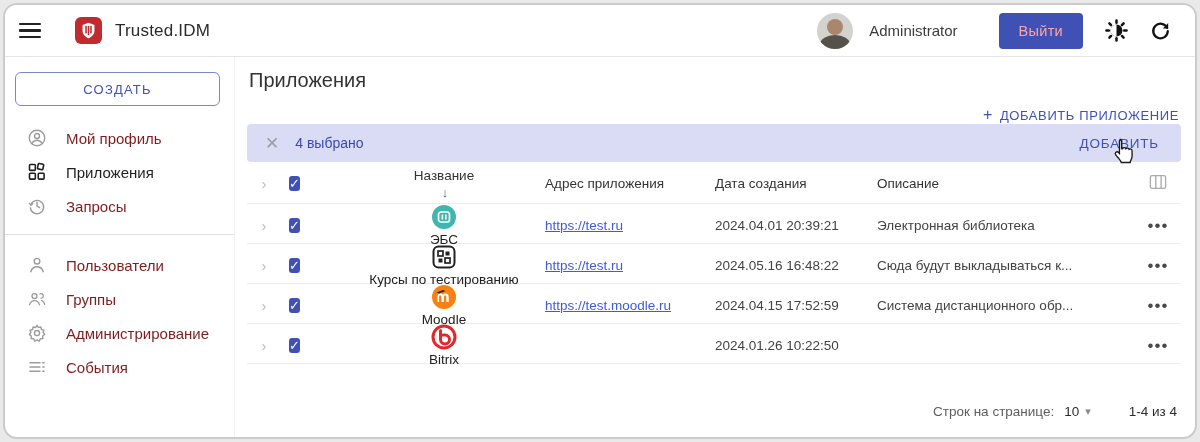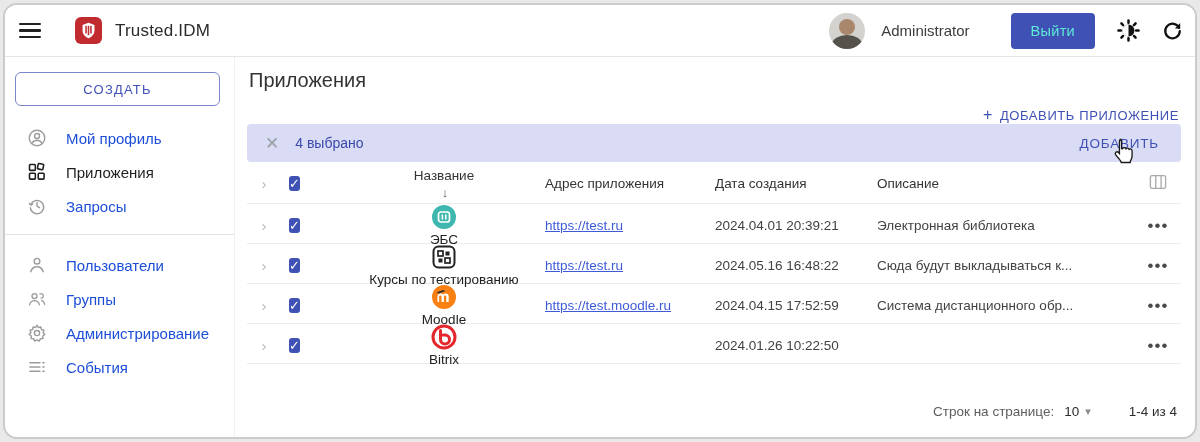--- a/index.html
+++ b/index.html
@@ -2,39 +2,39 @@
 <html><head>
 <meta charset="utf-8">
 <style>
   * { margin:0; padding:0; box-sizing:border-box; }
   html,body { width:1200px; height:442px; background:#e9e9e9; font-family:"Liberation Sans", sans-serif; overflow:hidden; }
   [data-interactable="true"] { cursor:pointer; }
 
   .app-frame { position:absolute; inset:3px; background:#ffffff; border:2px solid #cbcbcb; border-radius:14px; overflow:hidden; }
 
   
-  .topbar { height:52px; display:flex; align-items:center; padding:0 12px 0 14px; border-bottom:1px solid #e4e4e4; background:#fff; }
+  .topbar { height:52px; display:flex; align-items:center; padding:0 24px 0 14px; border-bottom:1px solid #e4e4e4; background:#fff; }
   .hamburger { width:22px; display:flex; flex-direction:column; gap:4px; margin-right:34px; }
   .hamburger span { height:2.5px; background:#222; border-radius:1px; }
   .brand { display:flex; align-items:center; gap:13px; }
   .brand-logo { width:27px; height:27px; border-radius:6px; background:#c12b30; display:flex; align-items:center; justify-content:center; }
   .brand-title { font-size:17px; color:#2b2b2b; letter-spacing:.2px; }
   .topbar-right { margin-left:auto; display:flex; align-items:center; }
   .avatar { width:36px; height:36px; border-radius:50%; background:#d4d2cf; overflow:hidden; position:relative; flex:none; }
   .avatar .head { position:absolute; left:10px; top:6px; width:16px; height:16px; border-radius:50%; background:#a8876d; }
   .avatar .body { position:absolute; left:3px; top:22px; width:30px; height:18px; border-radius:50% 50% 0 0; background:#55524c; }
   .user-name { font-size:15px; color:#3c3c3c; margin:0 41px 0 16px; }
-  .logout-btn { background:#3f51b5; color:#5eead4; border:none; border-radius:4px; height:36px; padding:0 20px; font-size:14.5px; font-family:inherit; letter-spacing:.3px; }
+  .logout-btn { background:#3f51b5; color:#fca5a5; border:none; border-radius:4px; height:36px; padding:0 20px; font-size:14.5px; font-family:inherit; letter-spacing:.3px; }
   .icon-btn { background:none; border:none; margin-left:22px; display:flex; align-items:center; }
 
   
   .body-wrap { display:flex; height:calc(100% - 52px); }
   .sidebar { width:230px; flex:none; padding:15px 14px 0 10px; border-right:1px solid #f0f0f0; }
   .create-btn { width:100%; height:34px; background:#fff; border:1px solid #7986cb; border-radius:6px; color:#3f51b5; font-size:13px; letter-spacing:1.2px; font-family:inherit; margin-bottom:14px; }
-  .nav-item { display:flex; align-items:center; gap:19px; padding:6px 6px 6px 12px; margin:2px 0; font-size:15px; color:#1d4ed8; }
+  .nav-item { display:flex; align-items:center; gap:19px; padding:6px 6px 6px 12px; margin:2px 0; font-size:15px; color:#7f1d1d; }
   .nav-item svg { flex:none; }
   .nav-item.active { color:#1f1f1f; }
   .side-divider { border:none; border-top:1px solid #e2e2e2; margin:12px -14px 14px -10px; }
 
   
   .main { flex:1; position:relative; padding:10px 14px 0 12px; }
   .page-title { font-size:20px; font-weight:500; color:#333; margin:2px 0 0 2px; }
   .add-app { position:absolute; top:49px; right:16px; display:flex; align-items:center; gap:7px; color:#3f51b5; font-size:13px; font-weight:500; letter-spacing:.6px; z-index:1; }
   .add-app .plus { font-size:16px; font-weight:400; }
 

